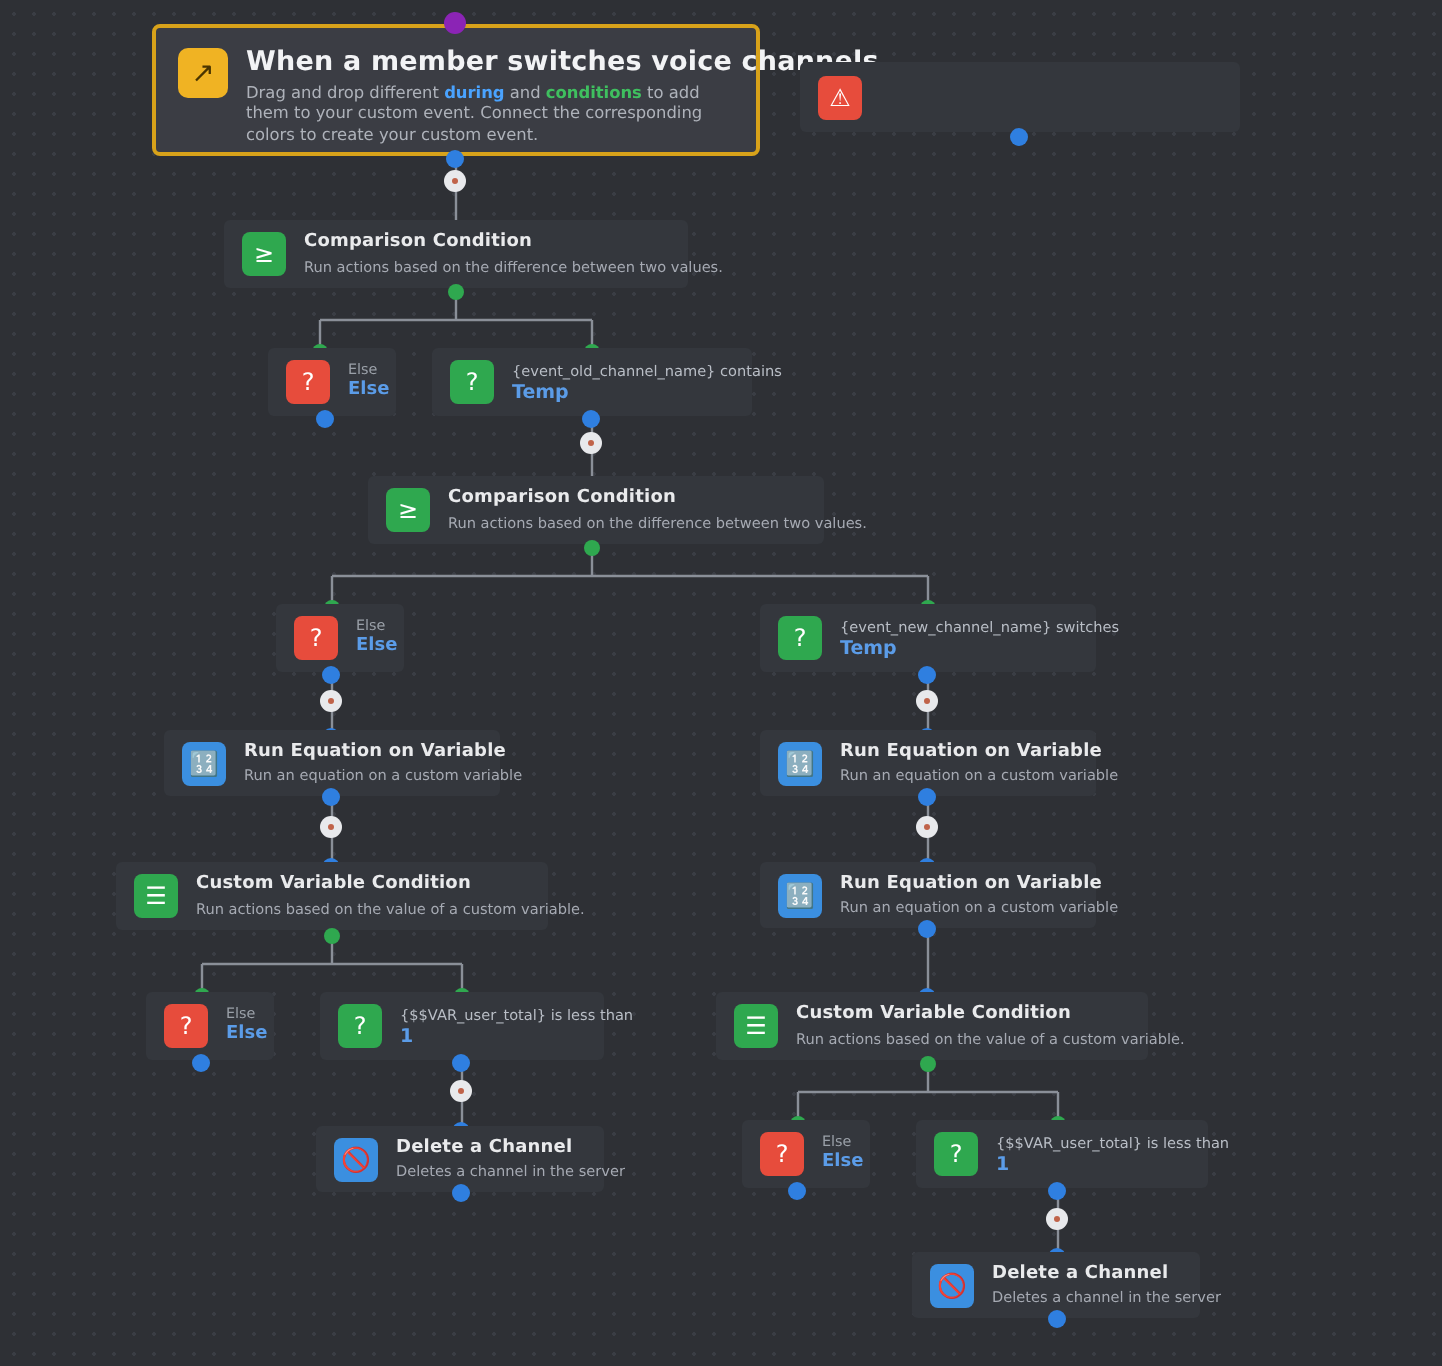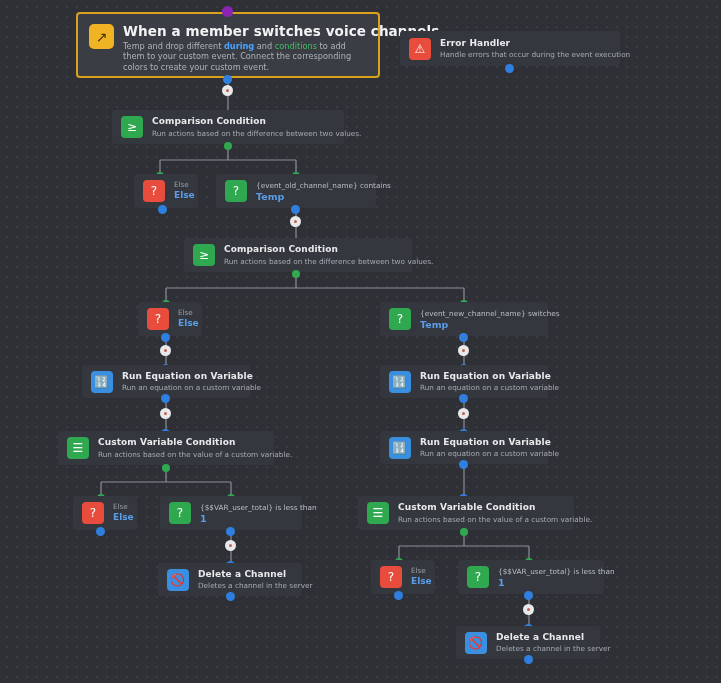--- a/index.html
+++ b/index.html
@@ -47,21 +47,21 @@
   .title{
     color:#e9eaec;font-size:9px;font-weight:bold;letter-spacing:.1px;
     line-height:11px;white-space:nowrap;
   }
   .node.event .title{font-size:13.5px;line-height:16px;color:#f2f3f5;}
   .desc{
     color:#a6aab3;font-size:7.3px;line-height:9.3px;margin-top:1.5px;white-space:nowrap;
   }
   .node.event .desc{font-size:8.2px;line-height:10.5px;color:#aeb2ba;white-space:normal;}
   .desc .k-action{color:#4aa3ff;font-weight:bold;}
-  .desc .k-cond{color:#3fbf5f;font-weight:normal;}
+  .desc .k-cond{color:#3fbf5f;font-weight:bold;}
 
   .sublabel{color:#9aa0a8;font-size:7.2px;line-height:8.5px;}
   .subvalue{color:#5b9ce8;font-size:9px;font-weight:bold;line-height:11px;margin-top:1px;}
   .cond-top{color:#b9bec6;font-size:7.3px;line-height:9px;white-space:nowrap;}
   .cond-val{color:#5b9ce8;font-size:9.5px;font-weight:bold;line-height:11px;margin-top:1px;}
 
   .port{position:absolute;border-radius:50%;}
   .port.in-blue{width:9px;height:9px;background:#2f7fe0;}
   .port.out-blue{width:9px;height:9px;background:#2f7fe0;}
   .port.out-green{width:8px;height:8px;background:#2fa84f;}
@@ -104,32 +104,28 @@
       <path d="M464,530 L464,546 M399,546 L529,546 M399,546 L399,562 M529,546 L529,562"></path>
 
       <path d="M529,594 L529,628"></path>
     </g>
   </svg>
 
   <div class="node event" style="left:76px;top:12px;width:304px;height:66px;">
     <span class="icon ic-yellow">↗</span>
     <div class="txt">
       <div class="title">When a member switches voice channels</div>
-      <div class="desc"><span>Temp and drop different </span><span class="k-action">during</span><span> and </span><span class="k-cond">conditions</span><span> to add them to your custom event. Connect the corresponding colors to create your custom event.</span></div>
+      <div class="desc"><span>Drag and drop different </span><span class="k-action">during</span><span> and </span><span class="k-cond">conditions</span><span> to add them to your custom event. Connect the corresponding colors to create your custom event.</span></div>
     </div>
   </div>
   <div class="port purple" style="left:222px;top:6px;"></div>
   <div class="port out-blue" style="left:223px;top:75px;"></div>
 
   <div class="node" style="left:400px;top:31px;width:220px;height:35px;">
     <span class="icon ic-red">⚠</span>
-    <div class="txt">
-      <div class="title">Error Handler</div>
-      <div class="desc">Handle errors that occur during the event execution</div>
-    </div>
   </div>
   <div class="port out-blue" style="left:505px;top:64px;"></div>
 
   <div class="midnode" style="left:222px;top:85px;"></div>
   <div class="port in-blue" style="left:223px;top:113px;"></div>
   <div class="node" style="left:112px;top:110px;width:232px;height:34px;">
     <span class="icon ic-green">≥</span>
     <div class="txt">
       <div class="title">Comparison Condition</div>
       <div class="desc">Run actions based on the difference between two values.</div>

